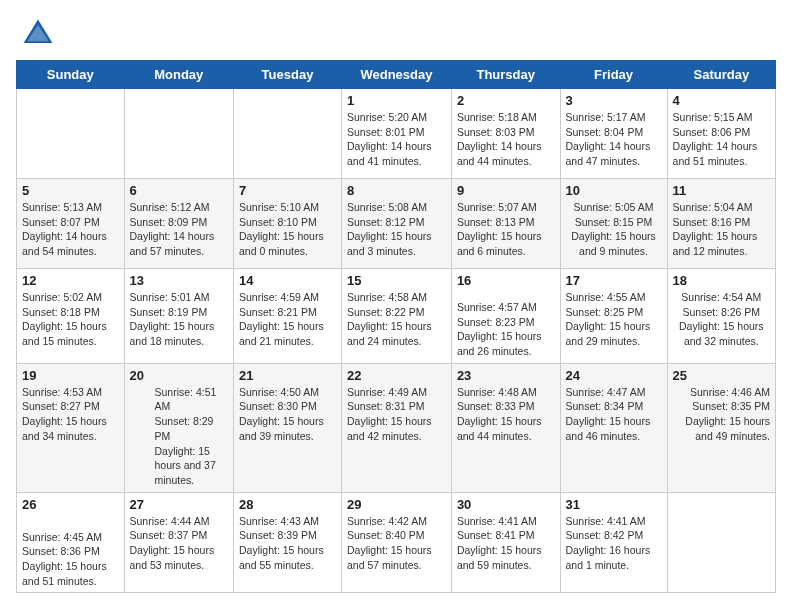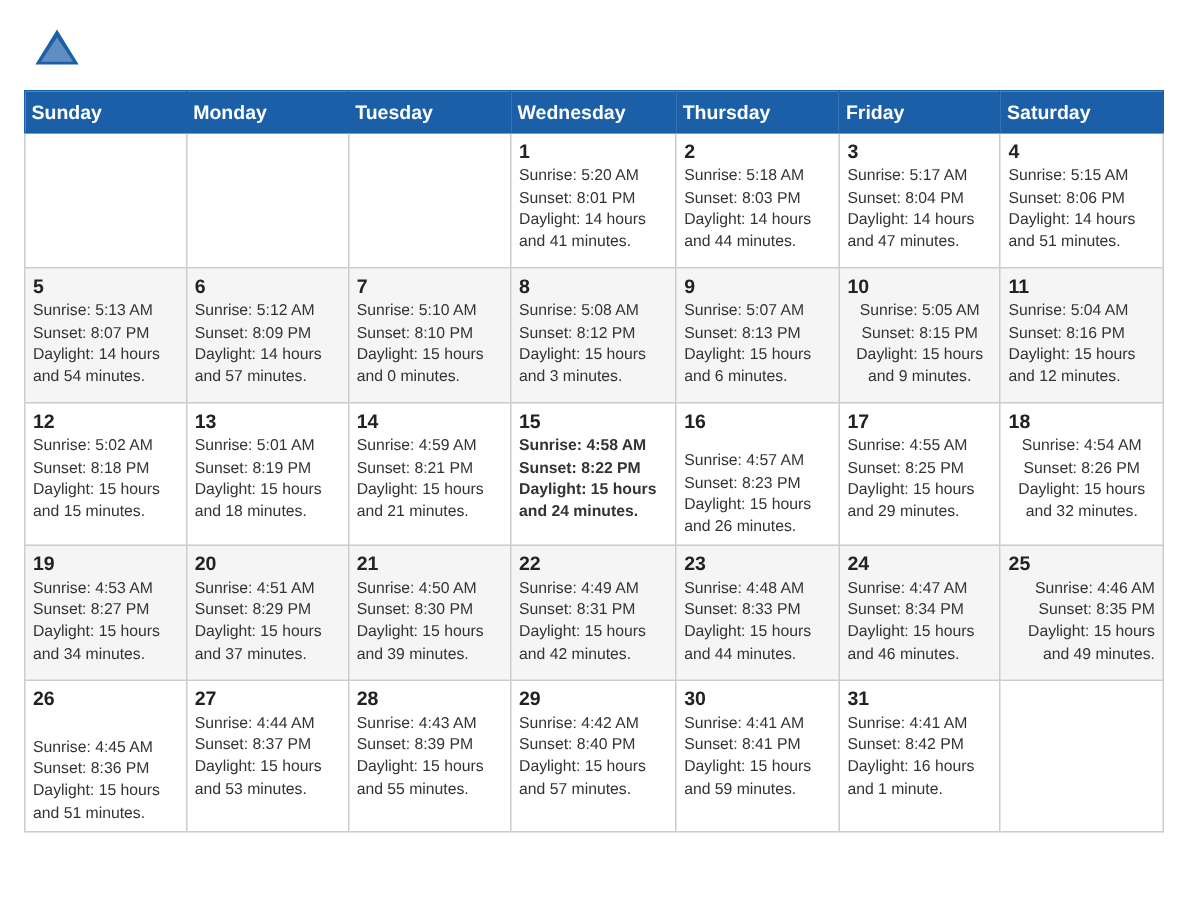--- a/index.html
+++ b/index.html
@@ -58,21 +58,21 @@
       border-collapse: collapse;
       font-size: 11px;
     }
     .calendar thead th {
       background: #1a5fa8;
       color: #fff;
       font-weight: bold;
       font-size: 13px;
       padding: 6px 4px;
       border: 1px solid #1a5fa8;
-      text-align: left;
+      text-align: center;
     }
     .calendar tbody td {
       border: 1px solid #ccc;
       vertical-align: top;
       padding: 4px 5px;
       width: 113px;
       min-height: 80px;
       height: 90px;
     }
     .calendar tbody tr:nth-child(odd) td {
@@ -217,21 +217,21 @@
 Daylight: 15 hours and 18 minutes.</div>
         </td>
         <td>
           <span class="day-number">14</span>
           <div class="day-info" style="white-space: pre-line;">Sunrise: 4:59 AM
 Sunset: 8:21 PM
 Daylight: 15 hours and 21 minutes.</div>
         </td>
         <td>
           <span class="day-number">15</span>
-          <div class="day-info" style="white-space: pre-line; font-weight: bold;">Sunrise: 4:58 AM
+          <div class="day-info" style="white-space: pre-line;">Sunrise: 4:58 AM
 Sunset: 8:22 PM
 Daylight: 15 hours and 24 minutes.</div>
         </td>
         <td>
           <span class="day-number">16</span>
           <div class="day-info" style="white-space: pre-line; margin-top: 12px;">Sunrise: 4:57 AM
 Sunset: 8:23 PM
 Daylight: 15 hours and 26 minutes.</div>
         </td>
         <td>
@@ -249,21 +249,21 @@
       </tr>
       <tr>
         <td>
           <span class="day-number">19</span>
           <div class="day-info" style="white-space: pre-line;">Sunrise: 4:53 AM
 Sunset: 8:27 PM
 Daylight: 15 hours and 34 minutes.</div>
         </td>
         <td>
           <span class="day-number">20</span>
-          <div class="day-info" style="white-space: pre-line;">Sunrise: 4:51 AM
+          <div class="day-info" style="white-space: pre-line; margin-left: 25px;">Sunrise: 4:51 AM
 Sunset: 8:29 PM
 Daylight: 15 hours and 37 minutes.</div>
         </td>
         <td>
           <span class="day-number">21</span>
           <div class="day-info" style="white-space: pre-line;">Sunrise: 4:50 AM
 Sunset: 8:30 PM
 Daylight: 15 hours and 39 minutes.</div>
         </td>
         <td>

